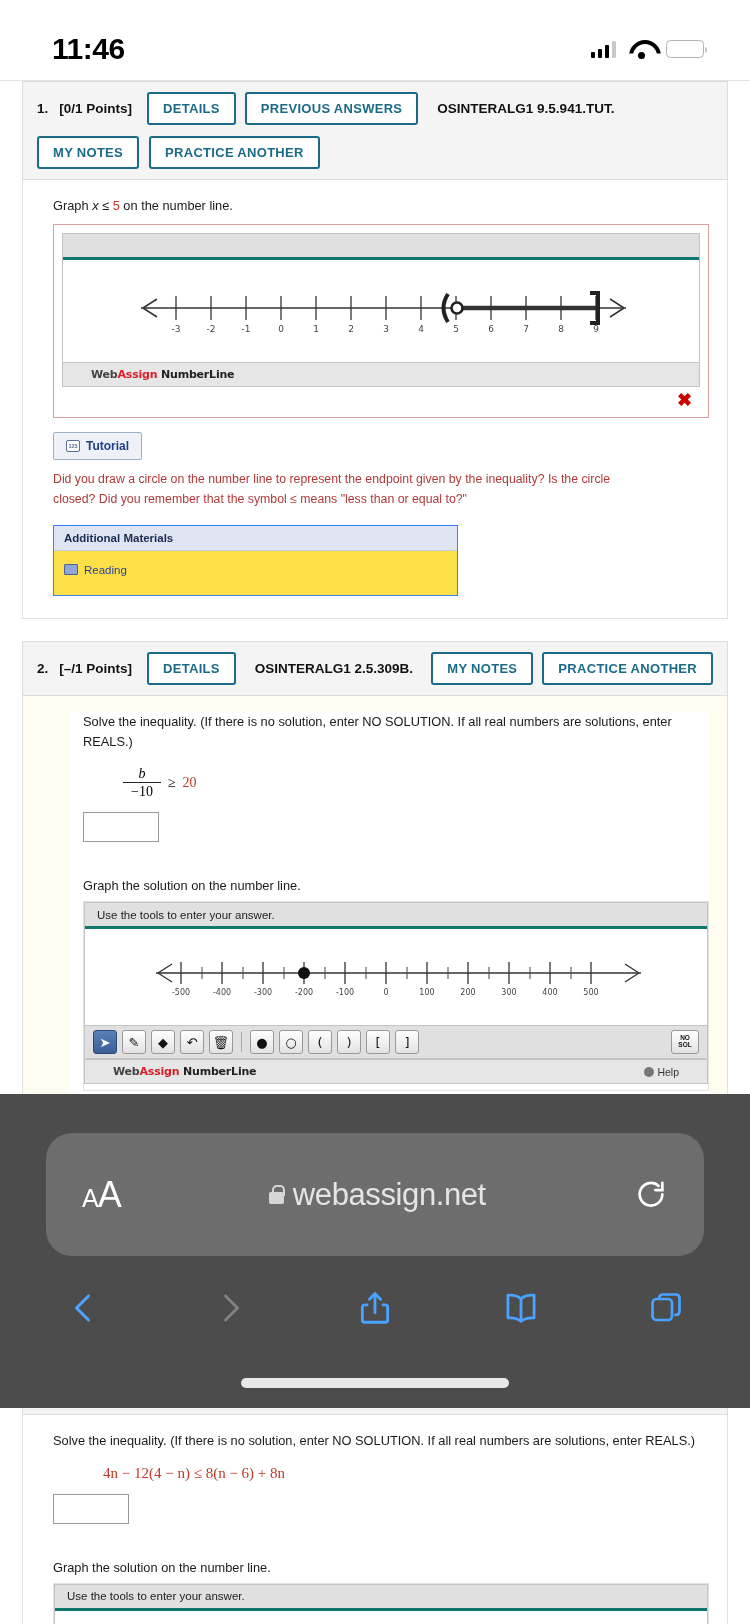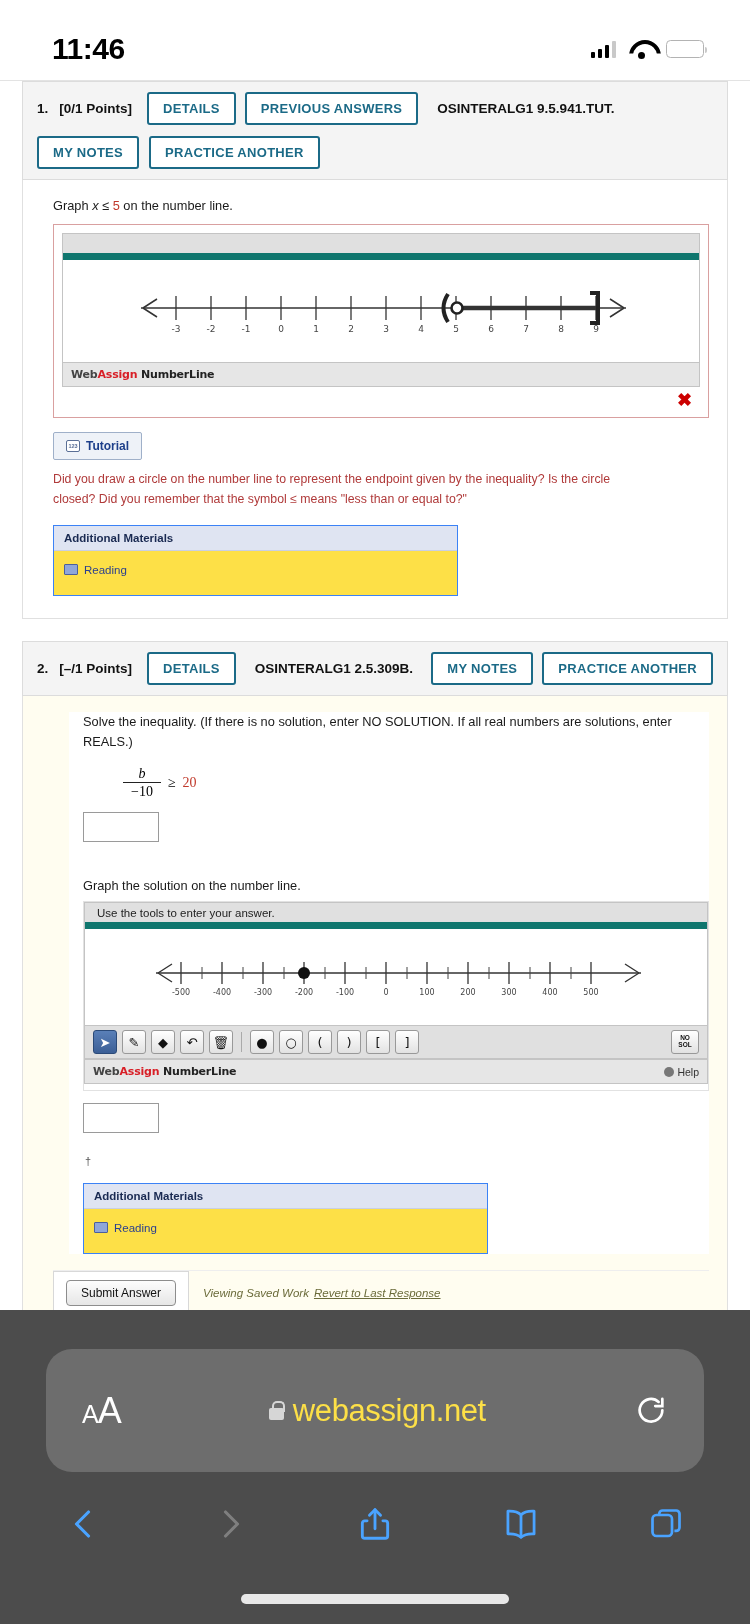--- a/index.html
+++ b/index.html
@@ -2,21 +2,21 @@
 <html><head>
 <meta charset="utf-8">
 <style>
   * { box-sizing: border-box; margin: 0; padding: 0; }
   html, body {
     width: 750px; height: 1624px;
     font-family: "Liberation Sans", sans-serif;
     background: #ffffff;
     overflow: hidden;
   }
-  .screen { position: relative; width: 750px; height: 1624px; background:#fff; }
+  .screen { position: relative; width: 750px; height: 1408px; background:#fff; }
 
   
   .statusbar {
     height: 80px; width: 100%;
     display: flex; align-items: center; justify-content: space-between;
     padding: 18px 46px 0 52px;
     background: #fff;
   }
   .status-time { font-size: 30px; font-weight: 600; color:#000; letter-spacing:-0.5px; }
   .status-right { display:flex; align-items:center; gap:13px; }
@@ -79,26 +79,26 @@
   .eq-line { margin:14px 0 12px 50px; font-family:"Liberation Serif", serif; font-size:15px; color:#c0392b;}
 
   .ans-box { width:76px; height:30px; border:1.4px solid #9a9a9a; background:#fff; margin:12px 0 6px 0; display:block;}
 
   .sub-prompt { font-size:12.8px; color:#1a1a1a; margin-top:36px; }
 
   
   .nl-outer { border:1px solid #e2e2e2; background:#fff; margin-top:8px; padding:0 0 6px 0;}
   .nl-outer.err { border:1px solid #d9a0a0; padding:8px; }
   .nl-widget { border:1px solid #c4c4c4; background:#fbfbfb; }
-  .nl-titlebar { background:#e0e0e0; border-bottom:7px solid #0f766e; height:26px; display:flex; align-items:center; padding:0 12px; }
+  .nl-titlebar { background:#e0e0e0; border-bottom:3px solid #0f766e; height:26px; display:flex; align-items:center; padding:0 12px; }
   .nl-titlebar span { font-size:11.5px; color:#222; }
   .nl-canvas { background:#fff; padding:14px 8px 8px 8px; }
   .nl-footer {
     background:#e6e6e6; border-top:1px solid #c4c4c4; height:24px;
-    display:flex; align-items:center; justify-content:space-between; padding:0 8px;
+    display:flex; align-items:center; justify-content:space-between; padding:0 28px;
   }
   .wa-logo { font-size:11px; font-weight:bold; font-family:"DejaVu Sans", sans-serif; color:#444; letter-spacing:-0.2px;}
   .wa-logo .assign { color:#d81f27; }
   .wa-logo .nlw { color:#222; font-weight:bold; }
   .help-link { font-size:10.5px; color:#333; display:flex; align-items:center; gap:3px;}
   .help-dot { width:10px; height:10px; border-radius:50%; background:#777; display:inline-block;}
 
   
   .nl-toolbar {
     background:#e0e0e0; border-top:1px solid #c4c4c4; border-bottom:1px solid #c4c4c4;
@@ -164,21 +164,21 @@
     margin:39px 46px 0 46px; height:123px; background:#6d6d6d; border-radius:26px;
     display:flex; align-items:center; padding:0 36px; justify-content:space-between;
   }
   .aa { color:#fff; font-family:"Liberation Sans", sans-serif; letter-spacing:-1px; }
   .aa .s { font-size:25px; }
   .aa .b { font-size:36px; }
   .url-center { display:flex; align-items:center; gap:9px; }
   .lock { width:15px; height:19px; position:relative; }
   .lock::before{content:"";position:absolute;left:3px;top:0;width:9px;height:9px;border:2.3px solid #d6d6d6;border-bottom:none;border-radius:5px 5px 0 0;}
   .lock::after{content:"";position:absolute;left:0;top:7px;width:15px;height:12px;background:#d6d6d6;border-radius:2px;}
-  .url-text { color:#fde047; font-size:31px; letter-spacing:-0.4px;}
+  .url-text { color:#e5e5e5; font-size:31px; letter-spacing:-0.4px;}
   .reload { width:34px; height:34px; color:#fff; }
 
   .tabbar { display:flex; align-items:center; justify-content:space-between; padding:22px 54px 0 54px;}
   .tb-ic { color:#4aa3ff; display:flex; align-items:center; justify-content:center; width:60px; height:60px;}
   .tb-ic.dim { color:#7f7f7f; }
   .home-ind { position:absolute; left:50%; transform:translateX(-50%); bottom:20px; width:268px; height:10px; background:#e8e8e8; border-radius:5px;}
 </style>
 </head>
 <body>
 

